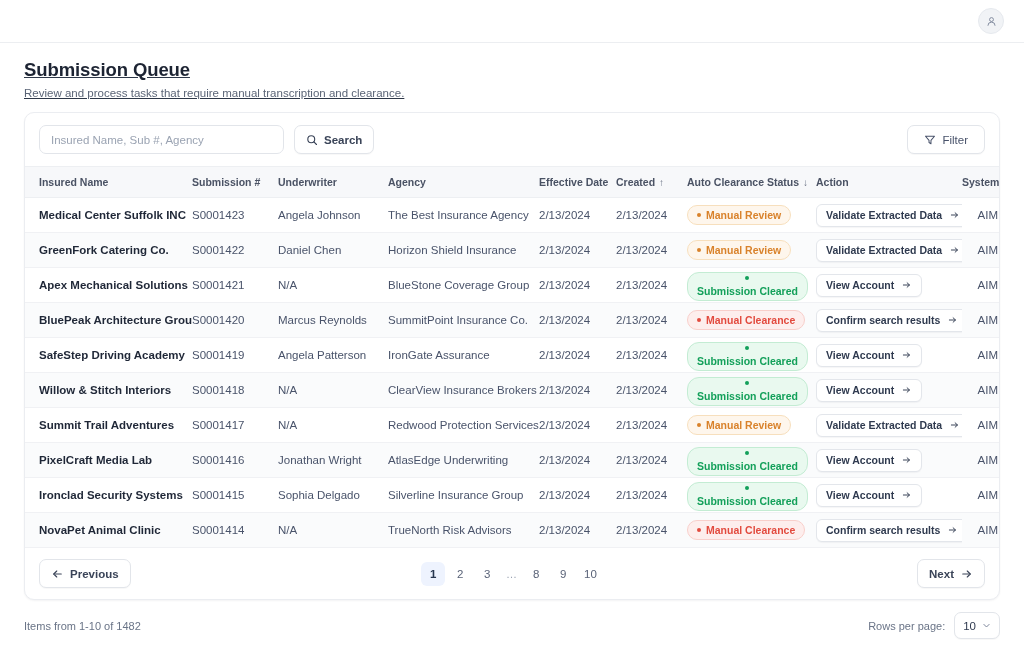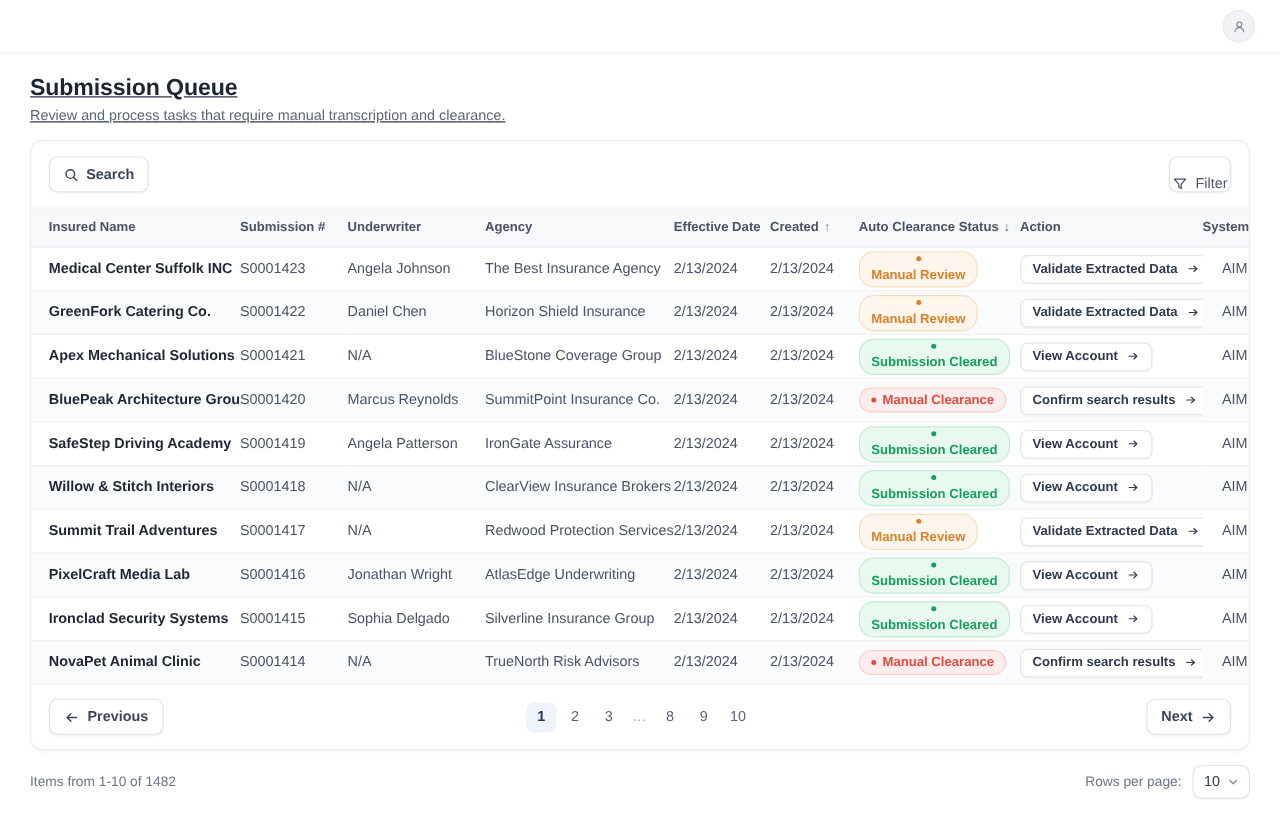--- a/index.html
+++ b/index.html
@@ -67,21 +67,21 @@
     display: inline-flex; align-items: center; gap: 6px;
     height: 29px; padding: 0 11px;
     border: 1px solid #e2e5ea; border-radius: 7px;
     background: #fff; cursor: pointer;
     font-size: 11.5px; font-weight: bold; color: #3a4458;
     font-family: "Liberation Sans", sans-serif;
     box-shadow: 0 1px 1px rgba(16,24,40,.03);
     white-space: nowrap;
   }
   .toolbar-spacer { flex: 1; }
-  .btn-filter { font-weight: normal; color: #48526a; padding: 0 2px; align-items: flex-end; }
+  .btn-filter { font-weight: normal; color: #48526a; padding: 0 16px; }
 
   
   table { width: 100%; border-collapse: collapse; table-layout: fixed; }
   thead tr { background: #f7f8fa; }
   thead th {
     text-align: left;
     font-size: 10.5px; font-weight: bold; color: #4a5264;
     padding: 9px 0;
     border-top: 1px solid #edeff2;
     border-bottom: 1px solid #edeff2;
@@ -111,21 +111,21 @@
   td.cell-system { text-align: right; padding-right: 14px; color: #49536a; }
 
   
   .badge {
     display: inline-flex; align-items: center; gap: 5px;
     padding: 3px 9px; border-radius: 12px;
     font-size: 10.5px; font-weight: bold;
     border: 1px solid transparent; white-space: nowrap;
   }
   .badge .dot { width: 4px; height: 4px; border-radius: 50%; background: currentColor; flex: none; }
-  .badge-orange { background: #fef6ec; border-color: #f7dfbd; color: #d9822b; flex-direction: column; }
+  .badge-orange { background: #fef6ec; border-color: #f7dfbd; color: #d9822b; }
   .badge-green  { background: #e9f9ef; border-color: #c3ecd3; color: #13a05a; flex-direction: column; }
   .badge-red    { background: #fdeeed; border-color: #f8cfcb; color: #e24b3f; }
 
   
   .row-btn {
     display: inline-flex; align-items: center; gap: 7px;
     height: 23px; padding: 0 9px;
     border: 1px solid #e3e6eb; border-radius: 6px;
     background: #fff; cursor: pointer;
     font-size: 10.5px; font-weight: bold; color: #2f3a4f;
@@ -191,20 +191,21 @@
 </div>
 
 <div class="page-head">
   <div class="page-title">Submission Queue</div>
   <div class="page-sub">Review and process tasks that require manual transcription and clearance.</div>
 </div>
 
 <div class="card">
 
   <div class="toolbar">
+    <input class="search-input" type="text" placeholder="Insured Name, Sub #, Agency" style="">
     <button class="btn">
       <span>
         <svg class="icon" width="12" height="12" viewBox="0 0 16 16">
           <circle cx="7" cy="7" r="4.6" fill="none" stroke="#3a4458" stroke-width="1.5"></circle>
           <line x1="10.5" y1="10.5" x2="14" y2="14" stroke="#3a4458" stroke-width="1.5" stroke-linecap="round"></line>
         </svg>
       </span>
       <span>Search</span>
     </button>
     <div class="toolbar-spacer"></div>

